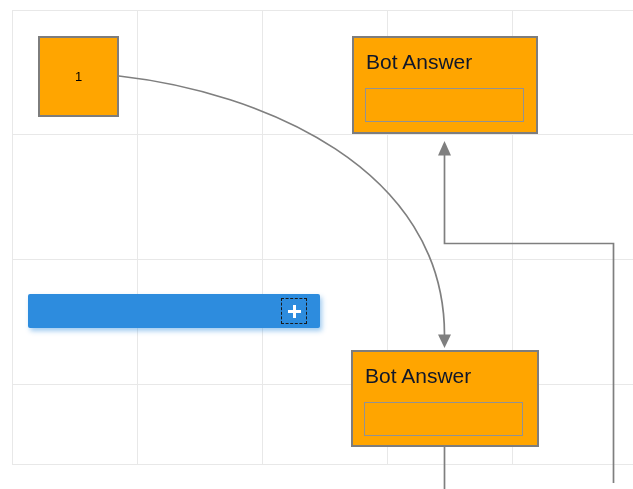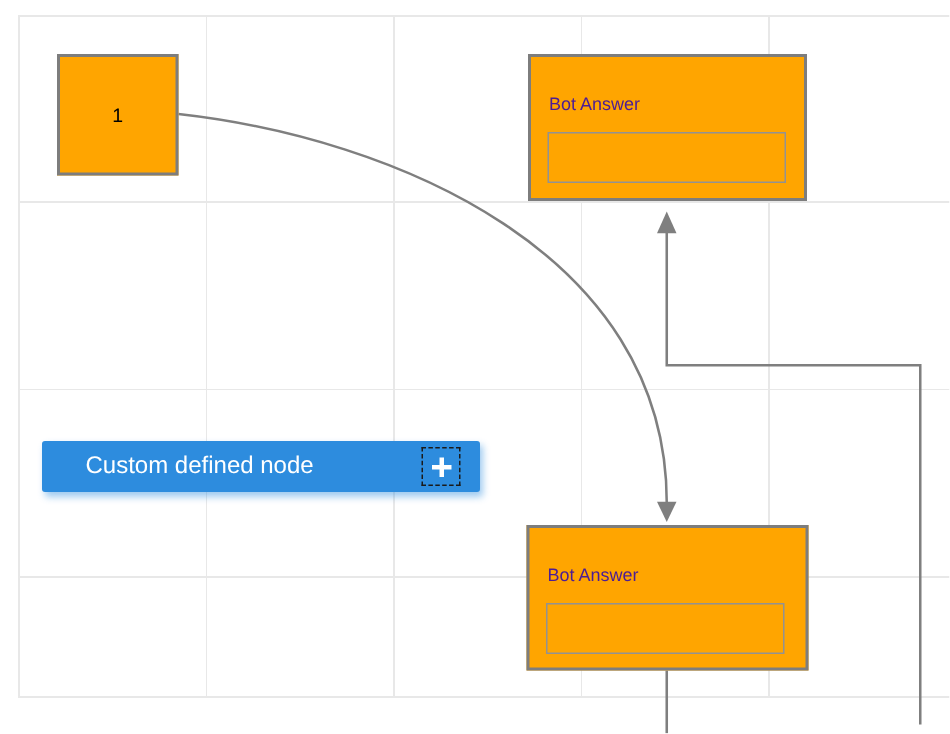--- a/index.html
+++ b/index.html
@@ -22,22 +22,22 @@
     border:2px solid #7d7d7d;
   }
   #node-start{
     left:38px;top:36px;width:81px;height:81px;
     display:flex;align-items:center;justify-content:center;
     font-size:13px;color:#000;
   }
   #node-bot-top{left:352px;top:36px;width:186px;height:98px;}
   #node-bot-bottom{left:351px;top:350px;width:188px;height:97px;}
   .node-title{
-    position:absolute;left:12px;top:24px;
-    font-size:12px;color:#4c1d95;white-space:nowrap;
+    position:absolute;left:12px;top:12px;
+    font-size:21px;color:#0f172a;white-space:nowrap;
   }
   .node-input{
     position:absolute;left:11px;top:50px;
     box-sizing:border-box;
     width:159px;height:34px;
     background:transparent;
     border:1px solid #929292;
     outline:none;
     font-family:"Liberation Sans", sans-serif;
     font-size:14px;color:#000;
@@ -108,21 +108,20 @@
     <div class="node-title">Bot Answer</div>
     <input class="node-input" type="text" value="" style="">
   </div>
 
   <div id="node-bot-bottom" class="diagram-node">
     <div class="node-title">Bot Answer</div>
     <input class="node-input" type="text" value="" style="">
   </div>
 
   <button id="custom-node">
-    <span>Custom defined node</span>
     <span class="add-port">
       <svg width="15" height="15" viewBox="0 0 15 15" xmlns="http://www.w3.org/2000/svg">
         <path d="M7.5 1 V14 M1 7.5 H14" stroke="#ffffff" stroke-width="3"></path>
       </svg>
     </span>
   </button>
 
 </div>
 
 </body></html>

